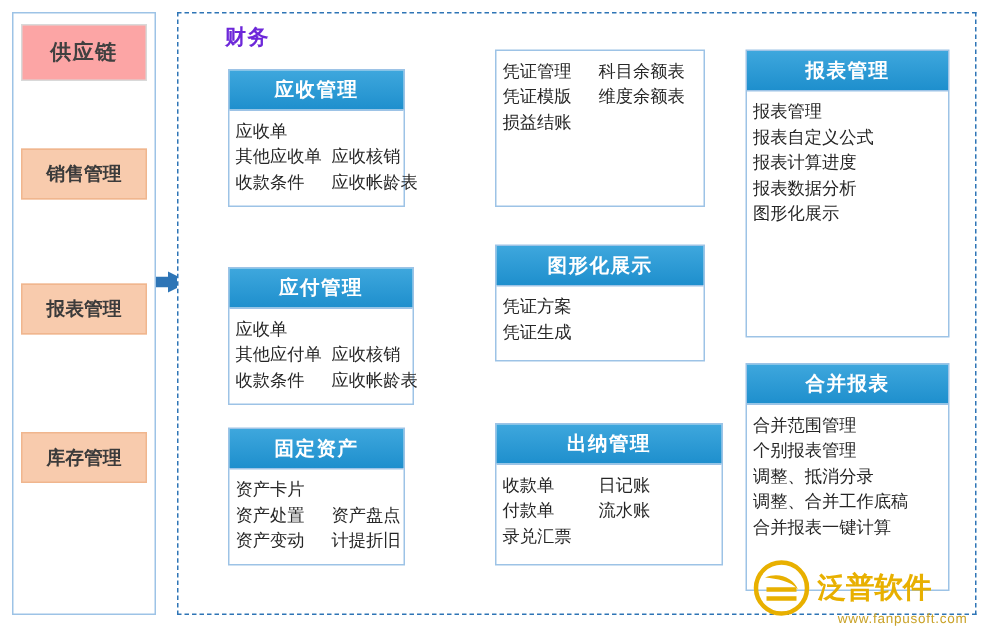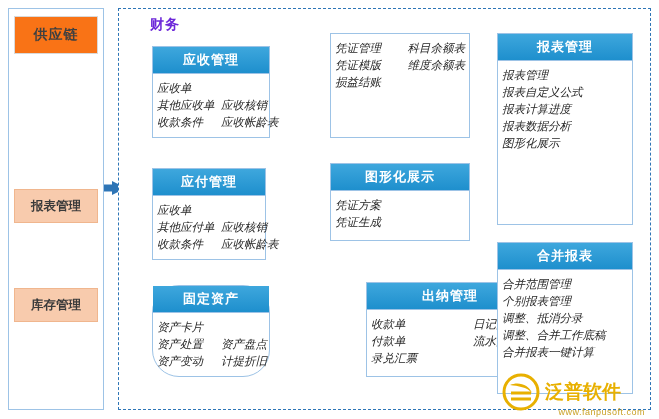--- a/index.html
+++ b/index.html
@@ -32,21 +32,21 @@
     border: 1px solid #9dc3e6;
     box-sizing: border-box;
     background: #ffffff;
   }
   .left-title {
     position: absolute;
     left: 14px;
     top: 16px;
     width: 84px;
     height: 38px;
-    background: #f97316;
+    background: #fca5a5;
     border: 1px solid #d9d9d9;
     box-sizing: border-box;
     display: flex;
     align-items: center;
     justify-content: center;
     font-size: 14px;
     color: #404040;
     font-weight: bold;
     letter-spacing: 1px;
   }
@@ -109,38 +109,37 @@
     height: 26px;
     border-bottom: 1px solid #9dc3e6;
   }
   .card-body {
     padding: 6px 0 6px 0;
     color: #262626;
     font-size: 11.5px;
   }
   .row {
     display: flex;
-    justify-content: space-between;
+    justify-content: flex-start;
     line-height: 17px;
     white-space: nowrap;
-    font-style: italic;
   }
   .row .cell {
     padding: 0 4px;
   }
   .row .cell.w1 { min-width: 56px; text-align: left; }
   .row .cell.w2 { min-width: 56px; text-align: left; }
 
   
   #card-ar       { left: 152px; top: 46px;  width: 118px; height: 92px; }
-  #card-ap       { left: 152px; top: 168px; width: 114px; height: 92px; }
-  #card-fa       { left: 152px; top: 285px; width: 118px; height: 92px; border-radius: 27px; }
+  #card-ap       { left: 152px; top: 178px; width: 124px; height: 92px; }
+  #card-fa       { left: 152px; top: 285px; width: 118px; height: 92px; }
   #card-gl       { left: 330px; top: 33px;  width: 140px; height: 105px; }
   #card-acc      { left: 330px; top: 163px; width: 140px; height: 78px; }
-  #card-cash     { left: 330px; top: 282px; width: 168px; height: 95px; margin-left: 36px; }
+  #card-cash     { left: 330px; top: 282px; width: 152px; height: 95px; }
   #card-report   { left: 497px; top: 33px;  width: 136px; height: 192px; }
   #card-combine  { left: 497px; top: 226px; width: 136px; height: 152px; margin-top: 16px; }
 
   
   .conn {
     position: absolute;
     pointer-events: none;
   }
   .logo {
     position: absolute;
@@ -195,20 +194,21 @@
 
     <path d="M470,86 L495,86" stroke="#2e75b6" stroke-width="1" stroke-dasharray="5,3" fill="none" marker-end="url(#arrDash)"></path>
 
     <path d="M565,181 L565,224" stroke="#2e75b6" stroke-width="1" stroke-dasharray="5,3" fill="none" marker-end="url(#arrDash)"></path>
 
     <path d="M470,300 L483,300 L483,300 L495,300" stroke="#2e75b6" stroke-width="1" stroke-dasharray="5,3" fill="none" marker-end="url(#arrDash)"></path>
   </svg>
 
   <div class="left-panel"></div>
   <div class="left-title">供应链</div>
+  <div class="left-item i0">销售管理</div>
   <div class="left-item i1">报表管理</div>
   <div class="left-item i2">库存管理</div>
 
   <div class="finance-box"></div>
   <div class="finance-title">财务</div>
 
   <div class="card" id="card-ar">
     <div class="card-head">应收管理</div>
     <div class="card-body">
       <div class="row">

